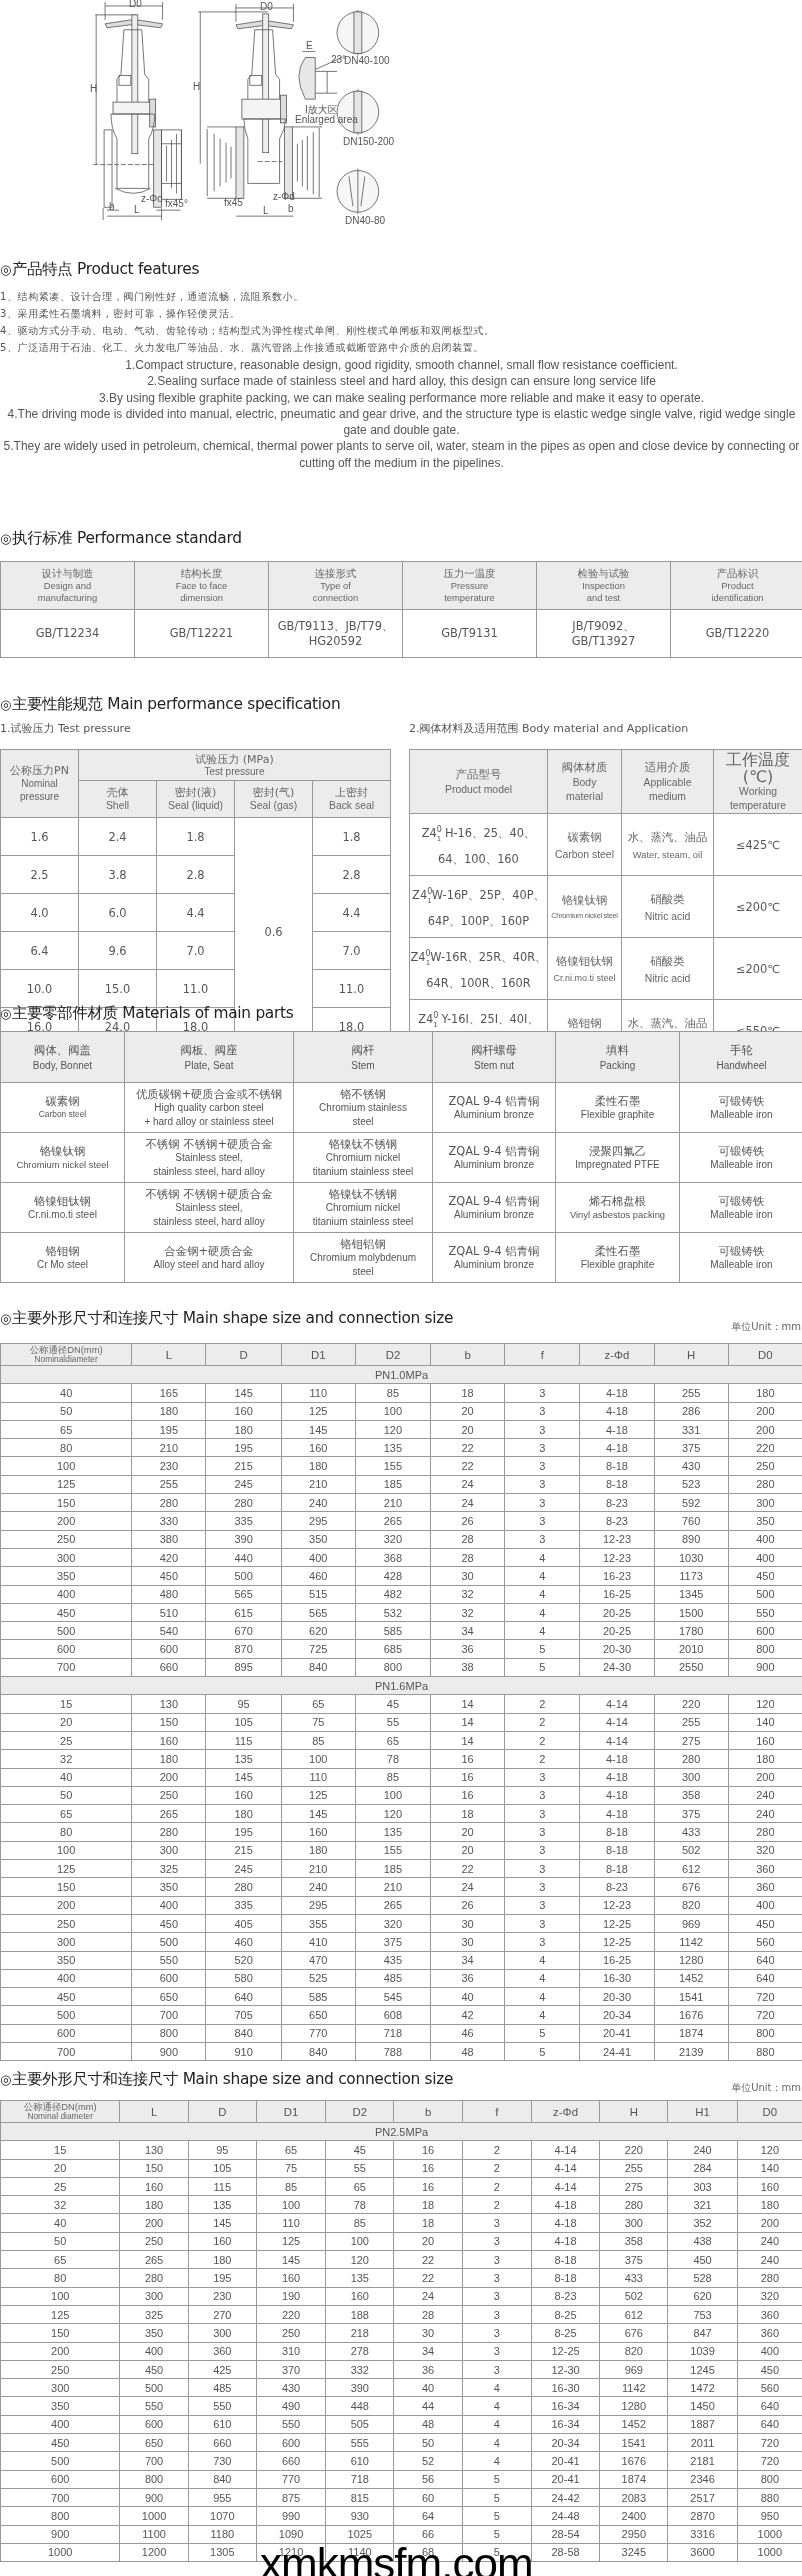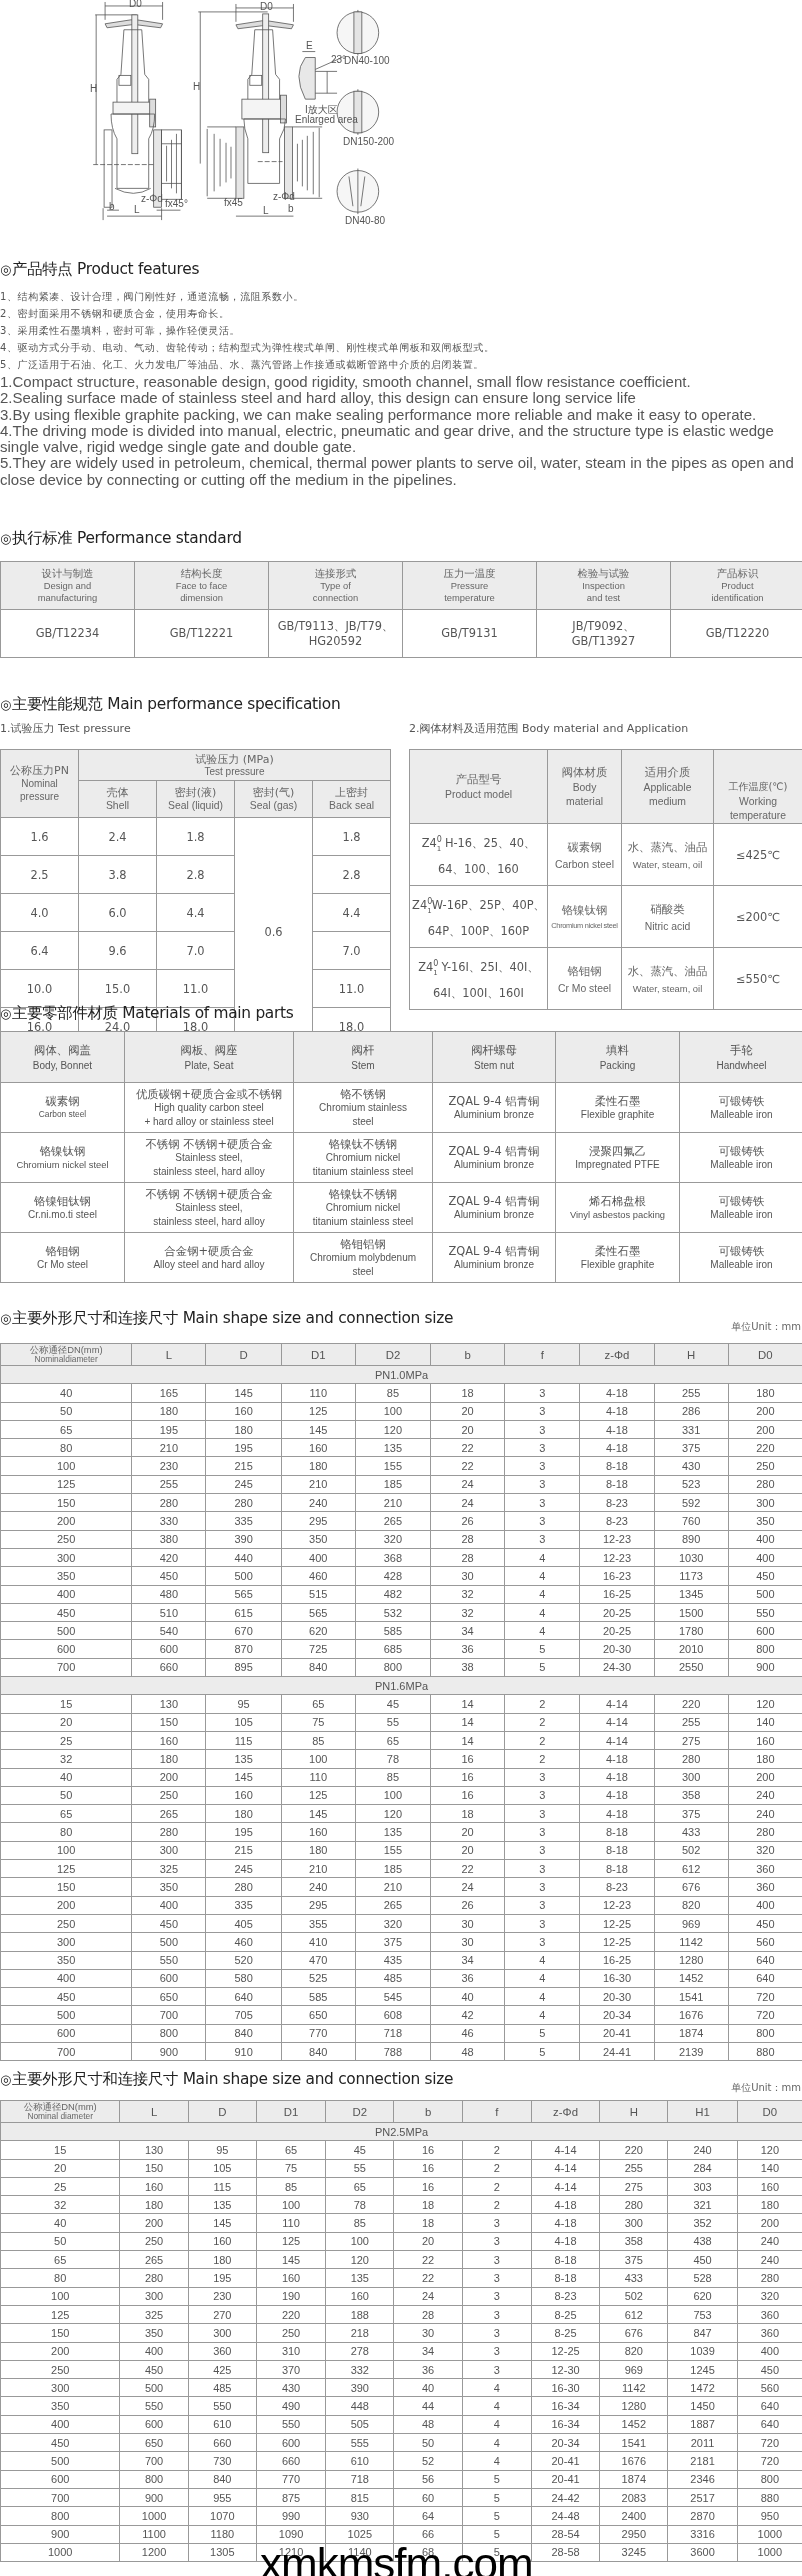--- a/index.html
+++ b/index.html
@@ -10,21 +10,21 @@
   .diagram-area svg { position: absolute; left: 0; top: 0; }
   .diag-label { position: absolute; font-size: 10px; color: #555; font-family: "Liberation Sans", sans-serif; white-space: nowrap; }
 
   .section-title { position: absolute; left: 0; font-size: 15.4px; color: #222; white-space: nowrap; letter-spacing: -0.3px; font-family: "DejaVu Sans", sans-serif; }
   .section-title .mark { font-size: 13px; margin-right: 1px; }
   .sub-title { position: absolute; font-size: 11px; color: #555; white-space: nowrap; }
   .unit-label { position: absolute; right: 2px; font-size: 10px; color: #666; white-space: nowrap; }
 
   .features { position: absolute; left: 0; top: 289px; width: 803px; font-size: 10px; color: #555; line-height: 16.3px; }
   .features .cn { display: block; height: 17px; white-space: nowrap; letter-spacing: 0.6px; }
-  .features .en { display: block; line-height: 16.3px; font-size: 15px; font-family: "Liberation Sans", sans-serif; color: #555; }
+  .features .en { display: block; line-height: 16.3px; font-size: 12px; font-family: "Liberation Sans", sans-serif; color: #555; text-align: center; }
 
   table { position: absolute; border-collapse: collapse; table-layout: fixed; color: #555; }
   td, th { border: 1px solid #999; text-align: center; vertical-align: middle; font-weight: normal; overflow: hidden; }
   .hdr { background: #ececec; }
   .hdr-band { background: #ececec; }
   .cn-t { font-size: 10.4px; color: #666; display: block; line-height: 13px; }
   .en-t { font-size: 9.4px; color: #666; display: block; line-height: 12px; font-family: "Liberation Sans", sans-serif; }
 
   .std-table td { font-size: 11px; }
   .std-table .val { font-size: 11.4px; line-height: 15px; color: #555; }
@@ -152,21 +152,20 @@
   <span class="diag-label" style="left:344px;top:55px;">DN40-100</span>
   <span class="diag-label" style="left:343px;top:136px;">DN150-200</span>
   <span class="diag-label" style="left:345px;top:215px;">DN40-80</span>
 </div>
 
 <div class="section-title" style="top:259px;">
   <span class="mark">◎</span><span>产品特点 Product features</span>
 </div>
 <div class="features">
   <span class="cn">1、结构紧凑、设计合理，阀门刚性好，通道流畅，流阻系数小。</span>
-  <span class="cn">2、密封面采用不锈钢和硬质合金，使用寿命长。</span>
   <span class="cn">3、采用柔性石墨填料，密封可靠，操作轻便灵活。</span>
   <span class="cn">4、驱动方式分手动、电动、气动、齿轮传动；结构型式为弹性楔式单闸、刚性楔式单闸板和双闸板型式。</span>
   <span class="cn">5、广泛适用于石油、化工、火力发电厂等油品、水、蒸汽管路上作接通或截断管路中介质的启闭装置。</span>
   <span class="en">1.Compact structure, reasonable design, good rigidity, smooth channel, small flow resistance coefficient.</span>
   <span class="en">2.Sealing surface made of stainless steel and hard alloy, this design can ensure long service life</span>
   <span class="en">3.By using flexible graphite packing, we can make sealing performance more reliable and make it easy to operate.</span>
   <span class="en">4.The driving mode is divided into manual, electric, pneumatic and gear drive, and the structure type is elastic wedge single valve, rigid wedge single gate and double gate.</span>
   <span class="en">5.They are widely used in petroleum, chemical, thermal power plants to serve oil, water, steam in the pipes as open and close device by connecting or cutting off the medium in the pipelines.</span>
 </div>
 
@@ -341,21 +340,21 @@
           <span class="cn-t" style="font-size:11.4px;line-height:17px;">阀体材质</span>
           <span class="en-t" style="font-size:10.4px;line-height:14px;">Body</span>
           <span class="en-t" style="font-size:10.4px;line-height:14px;">material</span>
         </td>
     <td>
           <span class="cn-t" style="font-size:11.4px;line-height:17px;">适用介质</span>
           <span class="en-t" style="font-size:10.4px;line-height:14px;">Applicable</span>
           <span class="en-t" style="font-size:10.4px;line-height:14px;">medium</span>
         </td>
     <td>
-          <span class="cn-t" style="font-size:10px;line-height:17px;margin-top:28px;">工作温度(℃)</span>
+          <span class="cn-t" style="font-size:16px;line-height:17px;">工作温度(℃)</span>
           <span class="en-t" style="font-size:10.4px;line-height:14px;">Working</span>
           <span class="en-t" style="font-size:10.4px;line-height:14px;">temperature</span>
         </td>
   </tr>
   <tr style="height:62px;">
     <td class="model">
           <span style="display:block"><span>Z4</span><sup style="font-size:8px;">0</sup><sub style="font-size:7px;margin-left:-5px;">1</sub><span> H-16、25、40、</span></span>
           <span style="display:block">64、100、160</span>
         </td>
     <td>
@@ -369,20 +368,35 @@
     <td style="font-size:11.4px;">≤425℃</td>
   </tr>
   <tr style="height:62px;">
     <td class="model">
           <span style="display:block"><span>Z4</span><sup style="font-size:8px;">0</sup><sub style="font-size:7px;margin-left:-5px;">1</sub><span>W-16P、25P、40P、</span></span>
           <span style="display:block">64P、100P、160P</span>
         </td>
     <td>
           <span class="cn-t" style="font-size:11.4px;line-height:19px;">铬镍钛钢</span>
           <span class="en-t small-en">Chromium nickel steel</span>
+        </td>
+    <td>
+          <span class="cn-t" style="font-size:11.4px;line-height:19px;">硝酸类</span>
+          <span class="en-t" style="font-size:10.4px;line-height:15px;">Nitric acid</span>
+        </td>
+    <td style="font-size:11.4px;">≤200℃</td>
+  </tr>
+  <tr style="height:62px;">
+    <td class="model">
+          <span style="display:block"><span>Z4</span><sup style="font-size:8px;">0</sup><sub style="font-size:7px;margin-left:-5px;">1</sub><span>W-16R、25R、40R、</span></span>
+          <span style="display:block">64R、100R、160R</span>
+        </td>
+    <td>
+          <span class="cn-t" style="font-size:11.4px;line-height:19px;">铬镍钼钛钢</span>
+          <span class="en-t" style="font-size:9px;line-height:15px;">Cr.ni.mo.ti steel</span>
         </td>
     <td>
           <span class="cn-t" style="font-size:11.4px;line-height:19px;">硝酸类</span>
           <span class="en-t" style="font-size:10.4px;line-height:15px;">Nitric acid</span>
         </td>
     <td style="font-size:11.4px;">≤200℃</td>
   </tr>
   <tr style="height:62px;">
     <td class="model">
           <span style="display:block"><span>Z4</span><sup style="font-size:8px;">0</sup><sub style="font-size:7px;margin-left:-5px;">1</sub><span> Y-16I、25I、40I、</span></span>

